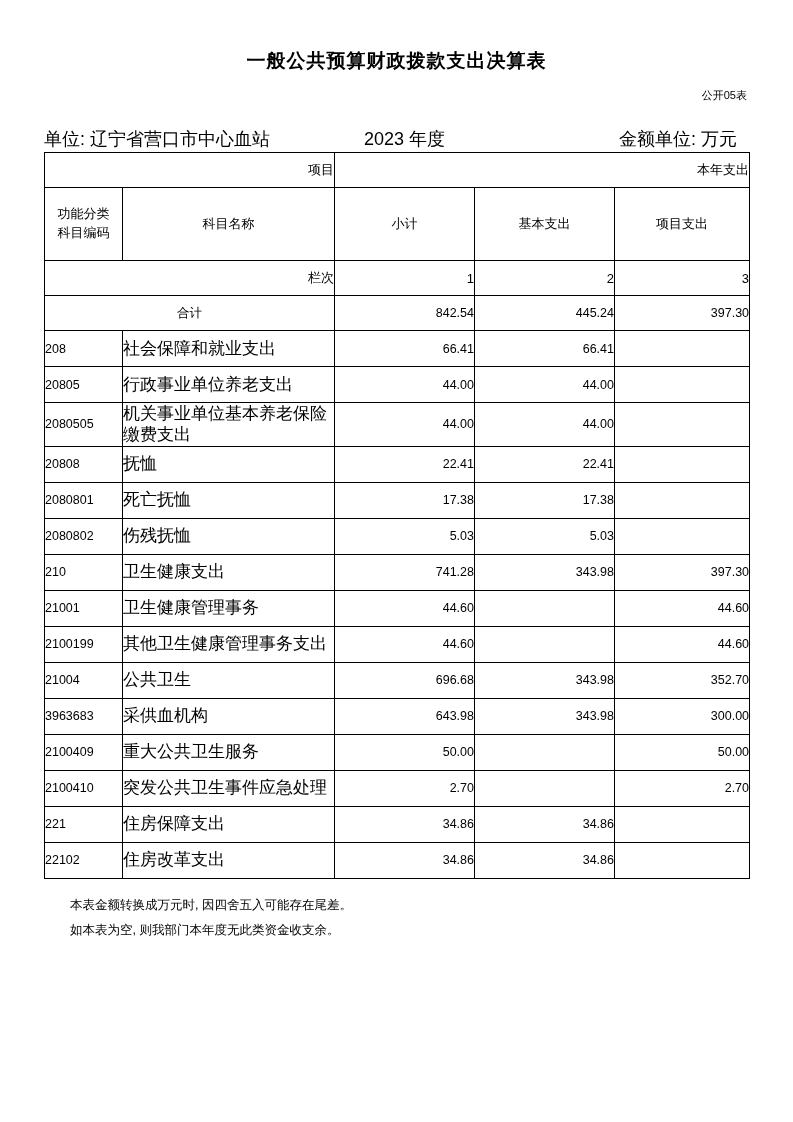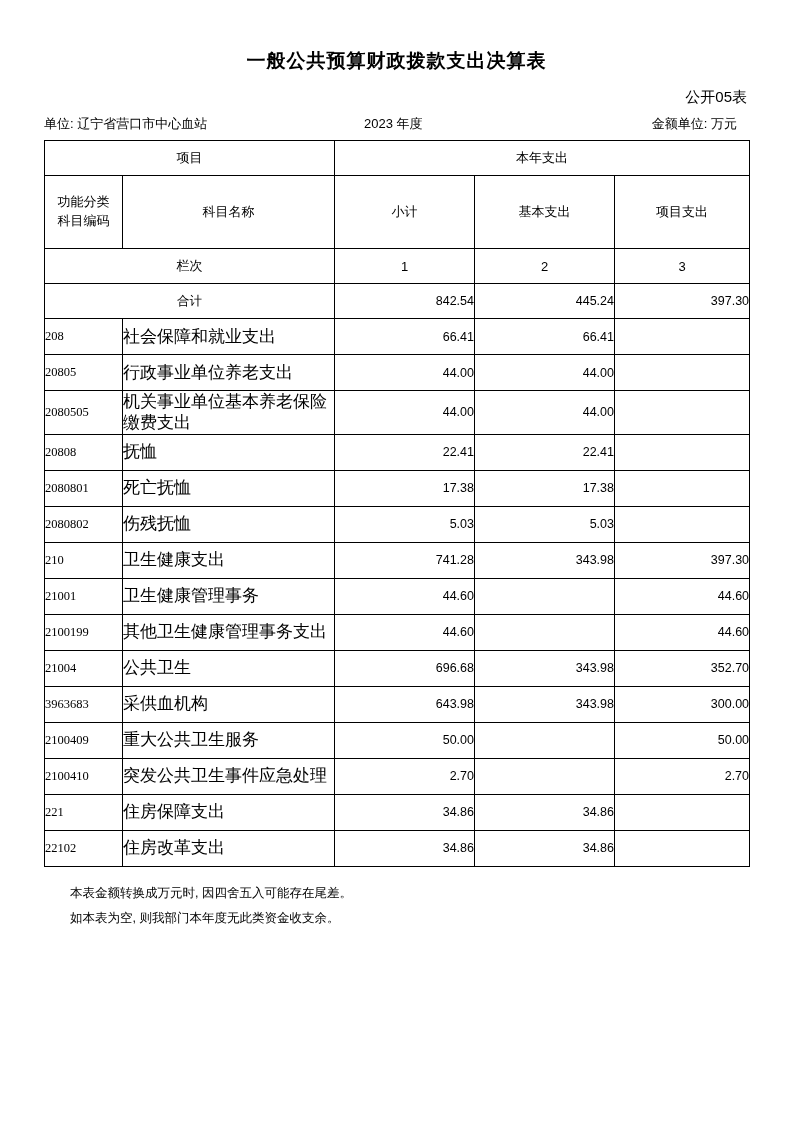--- a/index.html
+++ b/index.html
@@ -25,29 +25,29 @@
   .doc-title {
     text-align: center;
     font-size: 19px;
     font-weight: bold;
     letter-spacing: 1px;
     margin-top: 48px;
     font-family: "DejaVu Sans", "Liberation Sans", sans-serif;
   }
   .public-code {
     text-align: right;
-    font-size: 15px;
+    font-size: 11px;
     margin-top: 14px;
     padding-right: 2px;
   }
   .meta-row {
     display: flex;
     align-items: baseline;
-    font-size: 13px;
-    margin-top: 8px;
+    font-size: 18px;
+    margin-top: 24px;
     position: relative;
     height: 18px;
   }
   .meta-unit {
     position: absolute;
     left: 0;
   }
   .meta-year {
     position: absolute;
     left: 320px;
@@ -69,38 +69,37 @@
     font-weight: normal;
     vertical-align: middle;
   }
   .c1 { width: 78px; }
   .c2 { width: 212px; }
   .c3 { width: 140px; }
   .c4 { width: 140px; }
   .c5 { width: 135px; }
 
   .hcell {
-    text-align: center;
+    text-align: right;
     height: 34px;
     font-size: 13px;
   }
   .hcell-tall {
     text-align: center;
     height: 72px;
     font-size: 13px;
     line-height: 1.45;
   }
   .row-cell {
     height: 36px;
   }
   .code-cell {
     padding-left: 9px;
     text-align: left;
     font-size: 12.5px;
-    font-family: Liberation Serif, serif;
   }
   .name-cell {
     padding-left: 9px;
     padding-right: 4px;
     text-align: left;
     font-size: 17px;
     line-height: 1.25;
   }
   .num-cell {
     padding-right: 10px;

